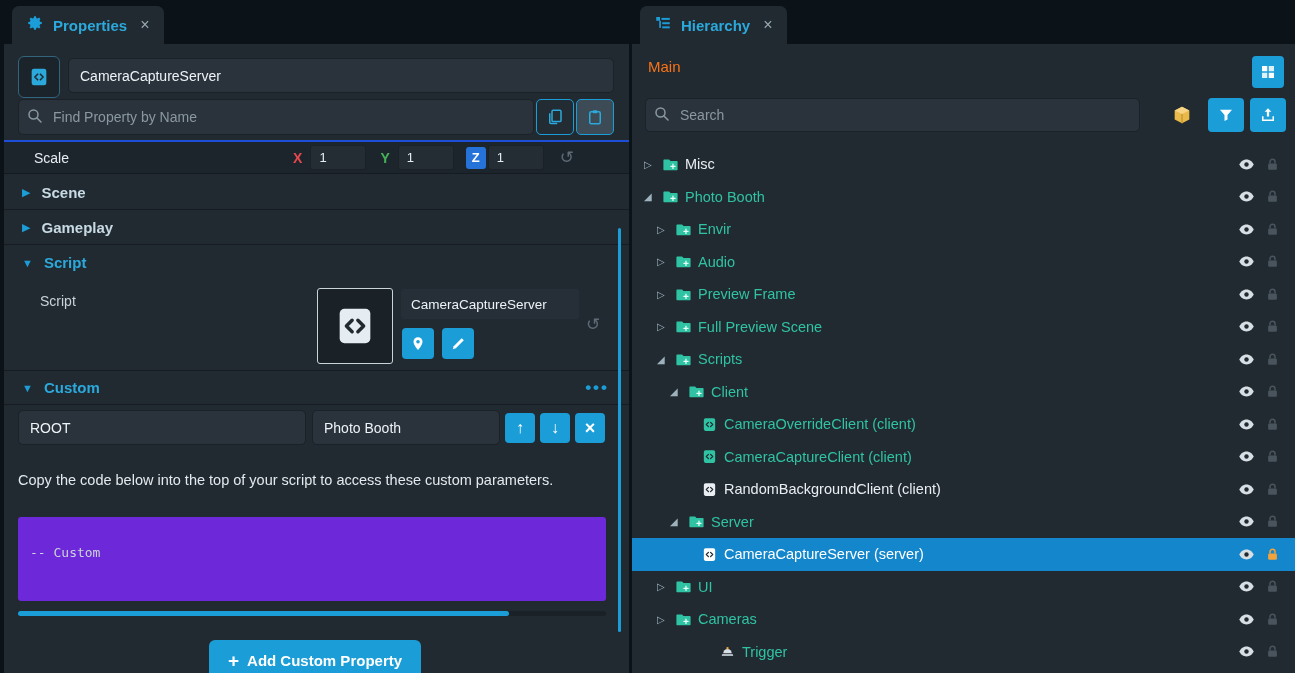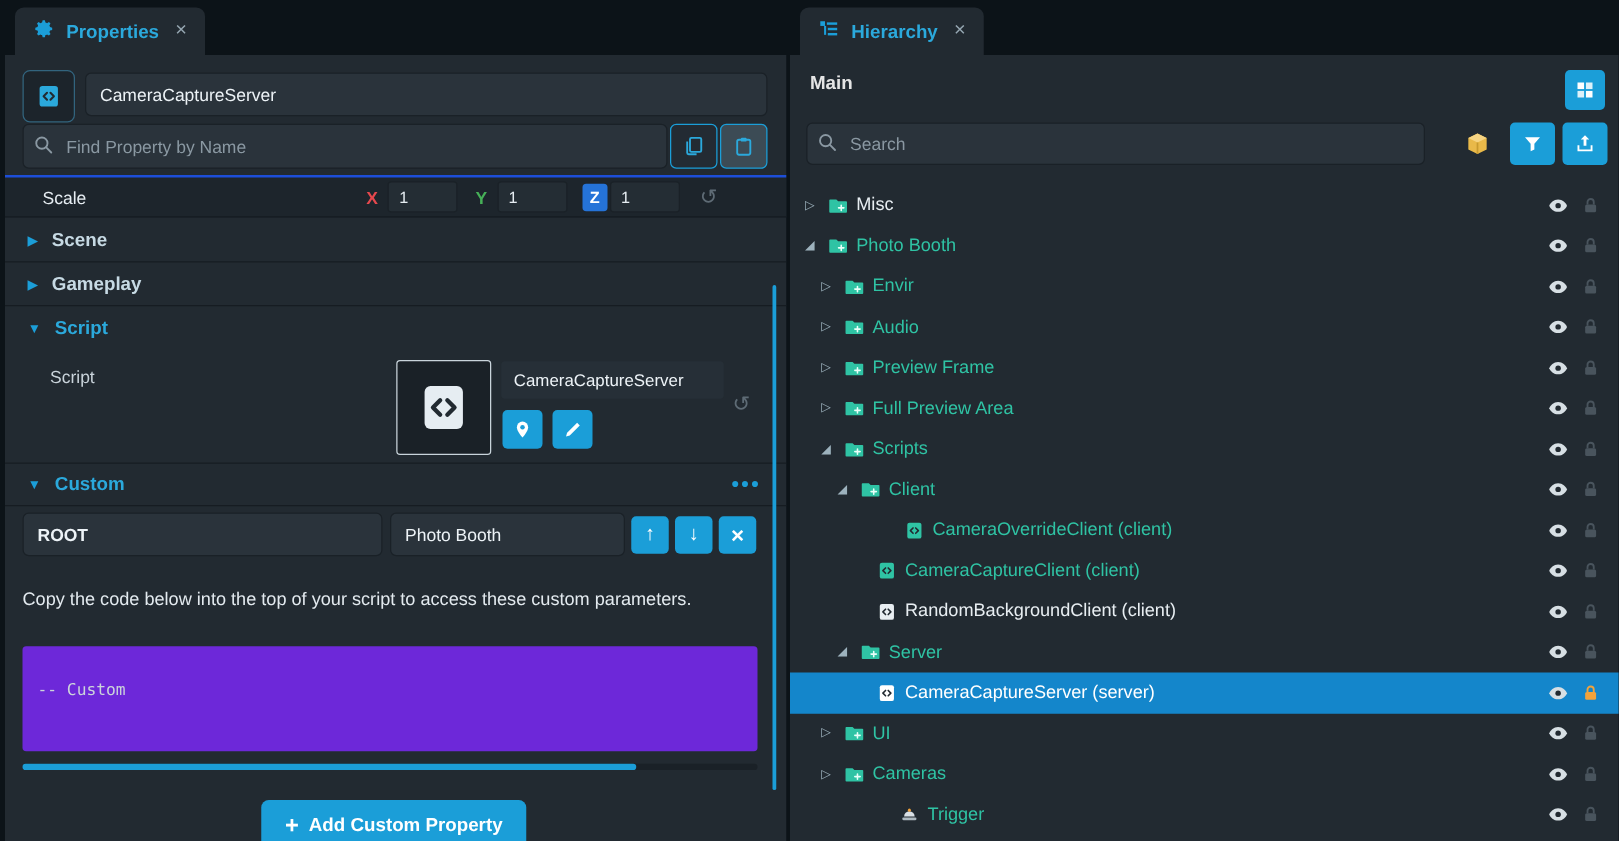--- a/index.html
+++ b/index.html
@@ -54,21 +54,21 @@
   #code-block{left:14px;top:473px;width:588px;height:84px;background:#6d28d9;border-radius:3px;
               font-family:"DejaVu Sans Mono","Liberation Mono",monospace;font-size:13px;color:#CCD4DA;
               padding:27px 12px 0 12px;box-sizing:border-box;line-height:1.35;}
   #hscrollbar{left:14px;top:567px;width:588px;height:5px;background:#1A2127;border-radius:3px;}
   #hscrollbar-thumb{width:491px;height:5px;background:#1B9ED8;border-radius:3px;}
   #vscrollbar{left:614px;top:184px;width:3px;height:404px;background:#1B9ED8;border-radius:2px;}
   #add-custom-btn{left:205px;top:596px;width:212px;height:40px;border-radius:6px;font-size:15px;font-weight:bold;gap:8px;}
   .plus-glyph{font-size:19px;font-weight:bold;line-height:1;}
 
   
-  #main-label{left:16px;top:14px;color:#e5e5e5;font-weight:bold;font-size:15px;cursor:pointer;}
+  #main-label{left:16px;top:14px;color:#f97316;font-weight:normal;font-size:15px;cursor:pointer;}
   #template-btn{left:620px;top:12px;width:32px;height:32px;}
   #hier-search-input{left:13px;top:54px;width:495px;height:34px;padding-left:34px;}
   .tool-icon{position:absolute;top:54px;width:36px;height:34px;display:flex;align-items:center;justify-content:center;cursor:pointer;}
   #package-icon{left:532px;}
   #filter-btn{left:576px;border-radius:4px;}
   #export-btn{left:618px;border-radius:4px;}
   #hierarchy-tree{position:absolute;left:0;right:0;top:104px;}
   .tree-row{display:flex;align-items:center;height:32.5px;position:relative;font-size:14.5px;cursor:pointer;box-sizing:border-box;}
   .tree-row .caret{width:18px;flex:0 0 18px;color:#9DB2BD;font-size:10px;display:flex;align-items:center;justify-content:flex-start;}
   .tree-row .node-icon{width:23px;flex:0 0 23px;display:flex;align-items:center;}
@@ -237,21 +237,21 @@
         </svg>
       </div>
     <span class="abs reset-glyph" style="left:582px;top:270px;">↺</span>
 
     <div class="abs section-header" style="top:326px;border-top:1px solid #161C22;">
       <span class="section-caret">▼</span>
       <span class="hdr-cyan">Custom</span>
       <span class="dots-menu">•••</span>
     </div>
 
-    <input class="abs input" style="left: 14px; top: 366px; width: 288px; height: 35px; font-weight: bold;" value="ROOT">
+    <input class="abs input" style="left: 14px; top: 366px; width: 288px; height: 35px;" value="ROOT">
     <input class="abs input" style="left: 308px; top: 366px; width: 188px; height: 35px;" value="Photo Booth">
     <div class="abs blue-btn" style="left:501px;top:369px;width:30px;height:30px;font-weight:bold;font-size:16px;">↑</div>
     <div class="abs blue-btn" style="left:536px;top:369px;width:30px;height:30px;font-weight:bold;font-size:16px;">↓</div>
     <div class="abs blue-btn" style="left:571px;top:369px;width:30px;height:30px;font-weight:bold;font-size:18px;">×</div>
 
     <div class="abs" id="instructions">Copy the code below into the top of your script to access these custom parameters.</div>
 
     <div class="abs" id="code-block">
       <div>-- Custom</div>
     </div>
@@ -402,21 +402,21 @@
             </svg>
           </span>
   </div>
         <div class="tree-row teal" style="padding-left: 25px;">
     <span class="caret">▷</span>
     <span class="node-icon folder">
             <svg viewBox="0 0 24 24">
               <use href="#sym-folder"></use>
             </svg>
           </span>
-    <span class="node-label">Full Preview Area</span>
+    <span class="node-label">Full Preview Scene</span>
     <span class="eye">
             <svg>
               <use href="#sym-eye"></use>
             </svg>
           </span>
     <span class="lock">
             <svg>
               <use href="#sym-lock"></use>
             </svg>
           </span>
@@ -441,57 +441,57 @@
           </span>
   </div>
         <div class="tree-row teal" style="padding-left: 38px;">
     <span class="caret">◢</span>
     <span class="node-icon folder">
             <svg viewBox="0 0 24 24">
               <use href="#sym-folder"></use>
             </svg>
           </span>
     <span class="node-label">Client</span>
-    <span class="eye">
-            <svg>
-              <use href="#sym-eye"></use>
-            </svg>
-          </span>
-    <span class="lock">
-            <svg>
-              <use href="#sym-lock"></use>
-            </svg>
-          </span>
-  </div>
-        <div class="tree-row teal" style="padding-left: 73px;">
-    <span class="caret"></span>
-    <span class="node-icon script">
-            <svg viewBox="0 0 24 24">
-              <use href="#sym-script"></use>
-            </svg>
-          </span>
-    <span class="node-label">CameraOverrideClient (client)</span>
     <span class="eye">
             <svg>
               <use href="#sym-eye"></use>
             </svg>
           </span>
     <span class="lock">
             <svg>
               <use href="#sym-lock"></use>
             </svg>
           </span>
   </div>
         <div class="tree-row teal" style="padding-left: 51px;">
     <span class="caret"></span>
     <span class="node-icon script">
             <svg viewBox="0 0 24 24">
               <use href="#sym-script"></use>
             </svg>
           </span>
+    <span class="node-label">CameraOverrideClient (client)</span>
+    <span class="eye">
+            <svg>
+              <use href="#sym-eye"></use>
+            </svg>
+          </span>
+    <span class="lock">
+            <svg>
+              <use href="#sym-lock"></use>
+            </svg>
+          </span>
+  </div>
+        <div class="tree-row teal" style="padding-left: 51px;">
+    <span class="caret"></span>
+    <span class="node-icon script">
+            <svg viewBox="0 0 24 24">
+              <use href="#sym-script"></use>
+            </svg>
+          </span>
     <span class="node-label">CameraCaptureClient (client)</span>
     <span class="eye">
             <svg>
               <use href="#sym-eye"></use>
             </svg>
           </span>
     <span class="lock">
             <svg>
               <use href="#sym-lock"></use>
             </svg>

